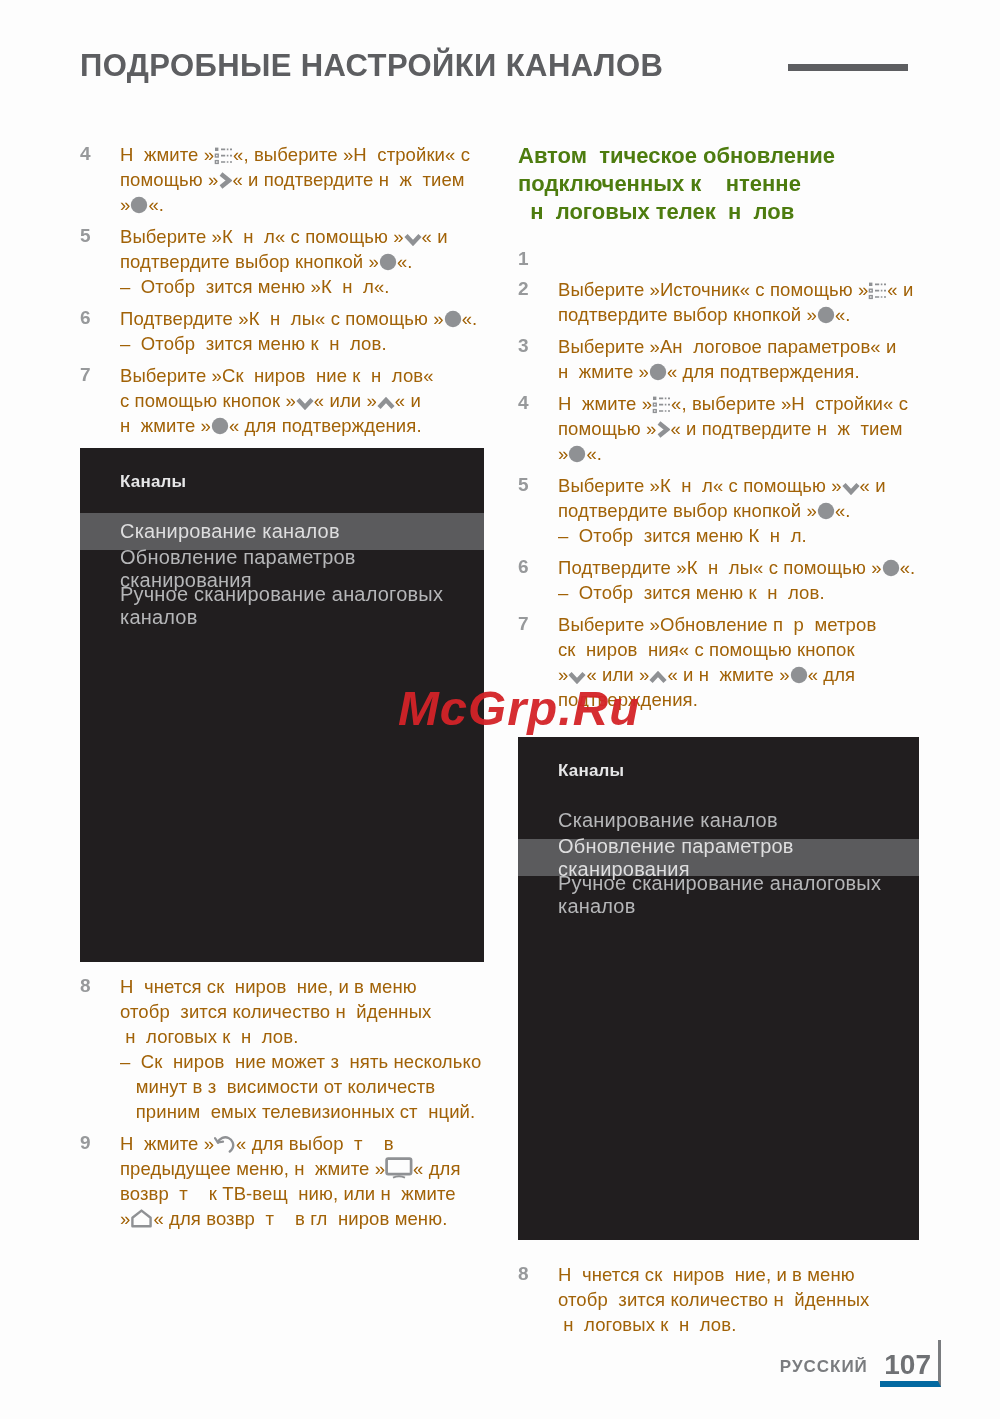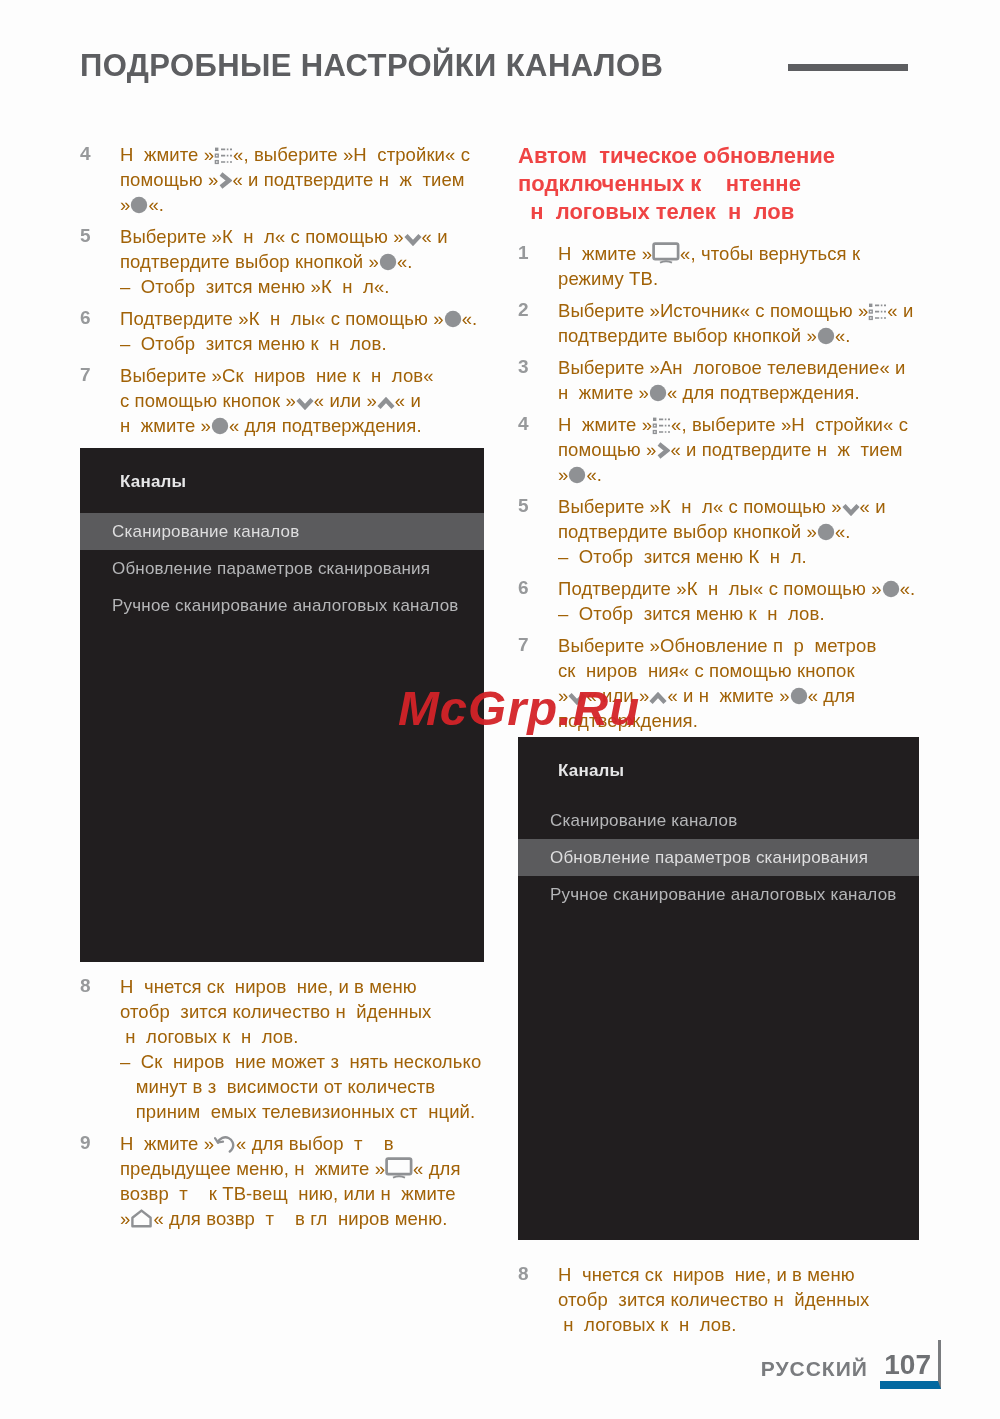--- a/index.html
+++ b/index.html
@@ -18,22 +18,22 @@
     position:absolute; left:788px; top:64px; width:120px; height:7px;
     background:#5d5e61;
   }
   
   .col{position:absolute; }
   .col-left-steps{left:80px; top:142px; width:410px;}
   .col-left-lower{left:80px; top:974px; width:414px;}
   .col-right-steps{left:518px; top:142px; width:412px;}
   .col-right-lower{left:518px; top:1262px; width:412px;}
   .section-heading{
-    font-size:22px; font-weight:bold; color:#ef4444;
-    line-height:28px; white-space:pre-wrap; margin:0 0 15px 0;
+    font-size:22px; font-weight:bold; color:#4d7c0f;
+    line-height:28px; white-space:pre-wrap; margin:0 0 21px 0;
   }
   
   .step{display:flex; margin-bottom:7px;}
   .step-num{flex:none; width:40px; font-size:19px; font-weight:bold; color:var(--stepnum,#97999b); padding-top:1px;}
   .step-body{
     white-space:pre-wrap; font-size:18.5px; line-height:25px;
     color:#a16207; letter-spacing:.1px;
   }
   
   .icon{display:inline-block; vertical-align:-3px; line-height:0;}
@@ -45,41 +45,41 @@
     position:absolute; background:var(--menu-bg,#211e1f);
     padding-top:24px; box-sizing:border-box;
   }
   .menu-box-left{left:80px; top:448px; width:404px; height:514px;}
   .menu-box-right{left:518px; top:737px; width:401px; height:503px;}
   .menu-header{
     color:#e6e6e7; font-weight:bold; font-size:17px;
     padding-left:40px; margin-bottom:21px; letter-spacing:.2px;
   }
   .menu-item{
-    color:#b5b6b8; font-size:17px; height:37px;
-    display:flex; align-items:center; padding-left:32px; letter-spacing:.2px;
+    color:#b5b6b8; font-size:20px; height:37px;
+    display:flex; align-items:center; padding-left:40px; letter-spacing:.2px;
   }
   .menu-item.selected{background:var(--menu-sel,#5b5b5d); color:#dededf;}
   
   .watermark{
     position:absolute; left:398px; top:680px;
     font-size:49px; font-weight:bold; font-style:italic;
     color:var(--wm,#d42328); letter-spacing:1px; opacity:.95;
   }
   
   .footer{
     position:absolute; top:1340px; left:0; width:941px; text-align:right;
   }
   .footer-lang{
-    font-size:21px; font-weight:bold; color:#7a7c7f; letter-spacing:1px;
+    font-size:17px; font-weight:bold; color:#7a7c7f; letter-spacing:1px;
     vertical-align:bottom; line-height:40px;margin-top:44px;
   }
   .footer-pagebox{
     display:inline-block; margin-left:8px;
-    border-right:3px solid #7a7c7f; border-bottom:8px solid #0369a1;
+    border-right:3px solid #7a7c7f; border-bottom:6px solid #0369a1;
     padding:10px 7px 1px 4px;
     font-size:28px; font-weight:bold; color:#6f7174; line-height:30px;
   }
 </style>
 </head>
 <body>
 
 <div class="page">
 
   <div class="title">ПОДРОБНЫЕ НАСТРОЙКИ КАНАЛОВ</div>
@@ -170,45 +170,40 @@
       </div>
     </div>
 
   <div class="col col-right-steps">
     <div class="section-heading">Автом  тическое обновление
 подключенных к    нтенне
   н  логовых телек  н  лов</div>
     <div>
         <div class="step">
           <span class="step-num">1</span>
-          <span class="step-body"><span>Н  жмите »</span><span class="icon icon-tv"><svg width="28" height="22" viewBox="0 0 28 22">
-      <rect x="1.6" y="1.6" width="24.5" height="15.5" rx="1.6" fill="none" stroke="#8f9194" stroke-width="2.7"></rect>
-      <path d="M8 20.6 Q14 17.8 20 20.6" fill="none" stroke="#8f9194" stroke-width="2"></path>
-    </svg></span><span>«, чтобы вернуться к
-режиму ТВ.</span></span>
         </div>
         <div class="step">
           <span class="step-num">2</span>
           <span class="step-body"><span>Выберите »Источник« с помощью »</span><span class="icon icon-menu-list"><svg width="19" height="19" viewBox="0 0 19 19">
       <rect x="1" y="1.6" width="3.4" height="3.4" fill="#8f9194"></rect>
       <rect x="1.4" y="8.2" width="2.8" height="2.8" fill="none" stroke="#8f9194" stroke-width="1.4"></rect>
       <rect x="1.4" y="14.6" width="2.8" height="2.8" fill="none" stroke="#8f9194" stroke-width="1.4"></rect>
       <g stroke="#8f9194" stroke-width="1.7">
         <path d="M7 3.3 h11" stroke-dasharray="4.2 1.6 1.6 1.6"></path>
         <path d="M7 9.6 h11" stroke-dasharray="4.2 1.6 1.6 1.6"></path>
         <path d="M7 16 h11" stroke-dasharray="4.2 1.6 1.6 1.6"></path>
       </g>
     </svg></span><span>« и
 подтвердите выбор кнопкой »</span><span class="icon icon-ok-dot"><svg width="18" height="18" viewBox="0 0 18 18">
       <circle cx="9" cy="9" r="8.2" fill="#8f9194"></circle>
     </svg></span><span>«.</span></span>
         </div>
         <div class="step">
           <span class="step-num">3</span>
-          <span class="step-body"><span>Выберите »Ан  логовое телевидение« и
+          <span class="step-body"><span>Выберите »Ан  логовое параметров« и
 н  жмите »</span><span class="icon icon-ok-dot"><svg width="18" height="18" viewBox="0 0 18 18">
       <circle cx="9" cy="9" r="8.2" fill="#8f9194"></circle>
     </svg></span><span>« для подтверждения.</span></span>
         </div>
         <div class="step">
           <span class="step-num">4</span>
           <span class="step-body"><span>Н  жмите »</span><span class="icon icon-menu-list"><svg width="19" height="19" viewBox="0 0 19 19">
       <rect x="1" y="1.6" width="3.4" height="3.4" fill="#8f9194"></rect>
       <rect x="1.4" y="8.2" width="2.8" height="2.8" fill="none" stroke="#8f9194" stroke-width="1.4"></rect>
       <rect x="1.4" y="14.6" width="2.8" height="2.8" fill="none" stroke="#8f9194" stroke-width="1.4"></rect>

